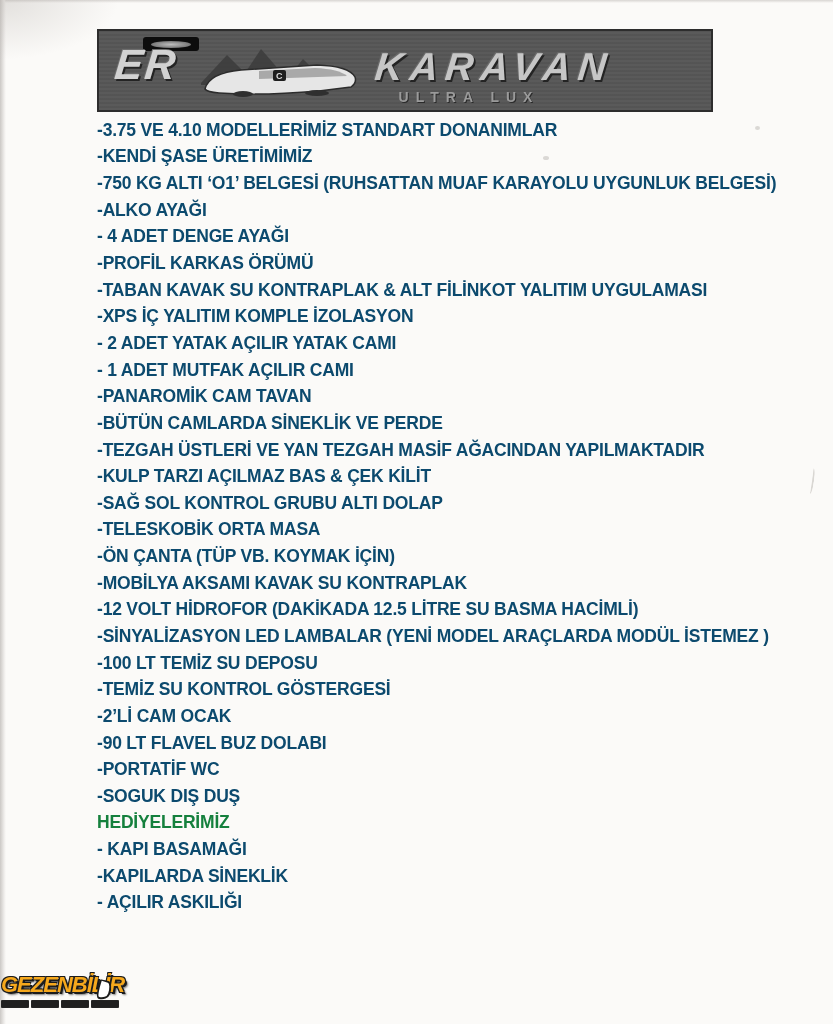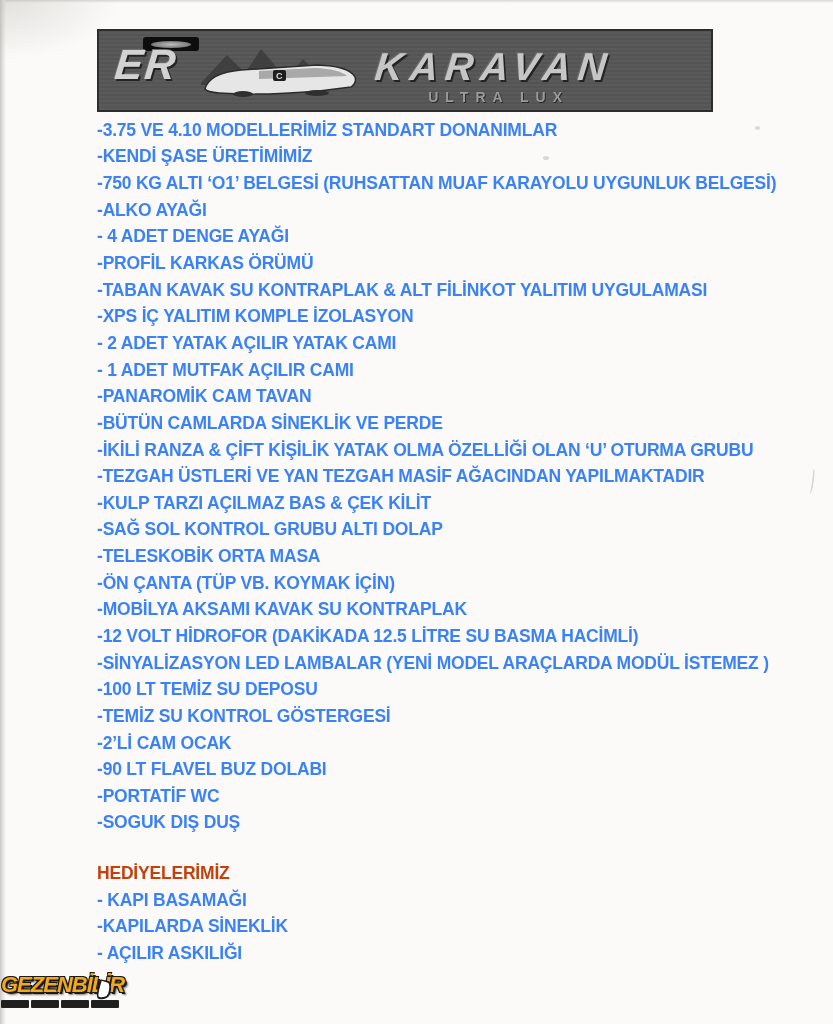--- a/index.html
+++ b/index.html
@@ -29,30 +29,30 @@
     text-shadow:2px 2px 0 #242424, -1px -1px 0 #6e6e6e;}
   .emblem{position:absolute;left:44px;top:6px;width:56px;height:14px;
     background:#0d0d0d;border-radius:3px;display:flex;align-items:center;justify-content:center;}
   .emblem-oval{width:40px;height:7px;border-radius:50%;
     background:radial-gradient(#bdbdbd,#5a5a5a);}
   .caravan-wrap{position:absolute;left:100px;top:12px;width:170px;height:58px;}
   .karavan-text{position:absolute;left:276px;top:14px;
     font-size:39px;font-weight:bold;font-style:italic;color:#c6c6c6;
     letter-spacing:7px;transform:skewX(-6deg);
     text-shadow:2px 2px 0 #242424, -1px -1px 0 #6a6a6a;}
-  .ultralux-text{position:absolute;left:270px;top:58px;width:200px;text-align:right;
+  .ultralux-text{position:absolute;left:270px;top:58px;width:200px;text-align:center;
     font-size:14px;font-weight:bold;color:#9a9a9a;letter-spacing:7px;
     text-shadow:1px 1px 0 #2a2a2a;}
 
   
   .spec-list{position:absolute;left:97px;top:117px;width:710px;}
   .line{height:26.65px;display:flex;align-items:center;
-    font-size:17.5px;font-weight:bold;color:#3b82f6;
+    font-size:17.5px;font-weight:bold;color:#0c4a6e;
     letter-spacing:-0.2px;white-space:pre;}
-  .line.muted{color:#c2410c;margin-top:24px;}
+  .line.muted{color:#15803d;}
 
   
   .artifact{position:absolute;background:#b9b5b1;border-radius:50%;opacity:.5;}
   .a1{left:543px;top:156px;width:6px;height:4px;}
   .a2{left:755px;top:126px;width:5px;height:4px;}
   .a3{left:808px;top:468px;width:4px;height:26px;border-radius:40%/50%;
     background:none;border-right:2px solid #c4c0bc;transform:rotate(8deg);opacity:.6;}
 
   
   .watermark{position:absolute;left:1px;top:972px;width:118px;}
@@ -102,21 +102,20 @@
     <div class="line">-750 KG ALTI ‘O1’ BELGESİ (RUHSATTAN MUAF KARAYOLU UYGUNLUK BELGESİ)</div>
     <div class="line">-ALKO AYAĞI</div>
     <div class="line">- 4 ADET DENGE AYAĞI</div>
     <div class="line">-PROFİL KARKAS ÖRÜMÜ</div>
     <div class="line">-TABAN KAVAK SU KONTRAPLAK &amp; ALT FİLİNKOT YALITIM UYGULAMASI</div>
     <div class="line">-XPS İÇ YALITIM KOMPLE İZOLASYON</div>
     <div class="line">- 2 ADET YATAK AÇILIR YATAK CAMI</div>
     <div class="line">- 1 ADET MUTFAK AÇILIR CAMI</div>
     <div class="line">-PANAROMİK CAM TAVAN</div>
     <div class="line">-BÜTÜN CAMLARDA SİNEKLİK VE PERDE</div>
-    <div class="line">-İKİLİ RANZA &amp; ÇİFT KİŞİLİK YATAK OLMA ÖZELLİĞİ OLAN ‘U’ OTURMA GRUBU</div>
     <div class="line">-TEZGAH ÜSTLERİ VE YAN TEZGAH MASİF AĞACINDAN YAPILMAKTADIR</div>
     <div class="line">-KULP TARZI AÇILMAZ BAS &amp; ÇEK KİLİT</div>
     <div class="line">-SAĞ SOL KONTROL GRUBU ALTI DOLAP</div>
     <div class="line">-TELESKOBİK ORTA MASA</div>
     <div class="line">-ÖN ÇANTA (TÜP VB. KOYMAK İÇİN)</div>
     <div class="line">-MOBİLYA AKSAMI KAVAK SU KONTRAPLAK</div>
     <div class="line">-12 VOLT HİDROFOR (DAKİKADA 12.5 LİTRE SU BASMA HACİMLİ)</div>
     <div class="line">-SİNYALİZASYON LED LAMBALAR (YENİ MODEL ARAÇLARDA MODÜL İSTEMEZ )</div>
     <div class="line">-100 LT TEMİZ SU DEPOSU</div>
     <div class="line">-TEMİZ SU KONTROL GÖSTERGESİ</div>

